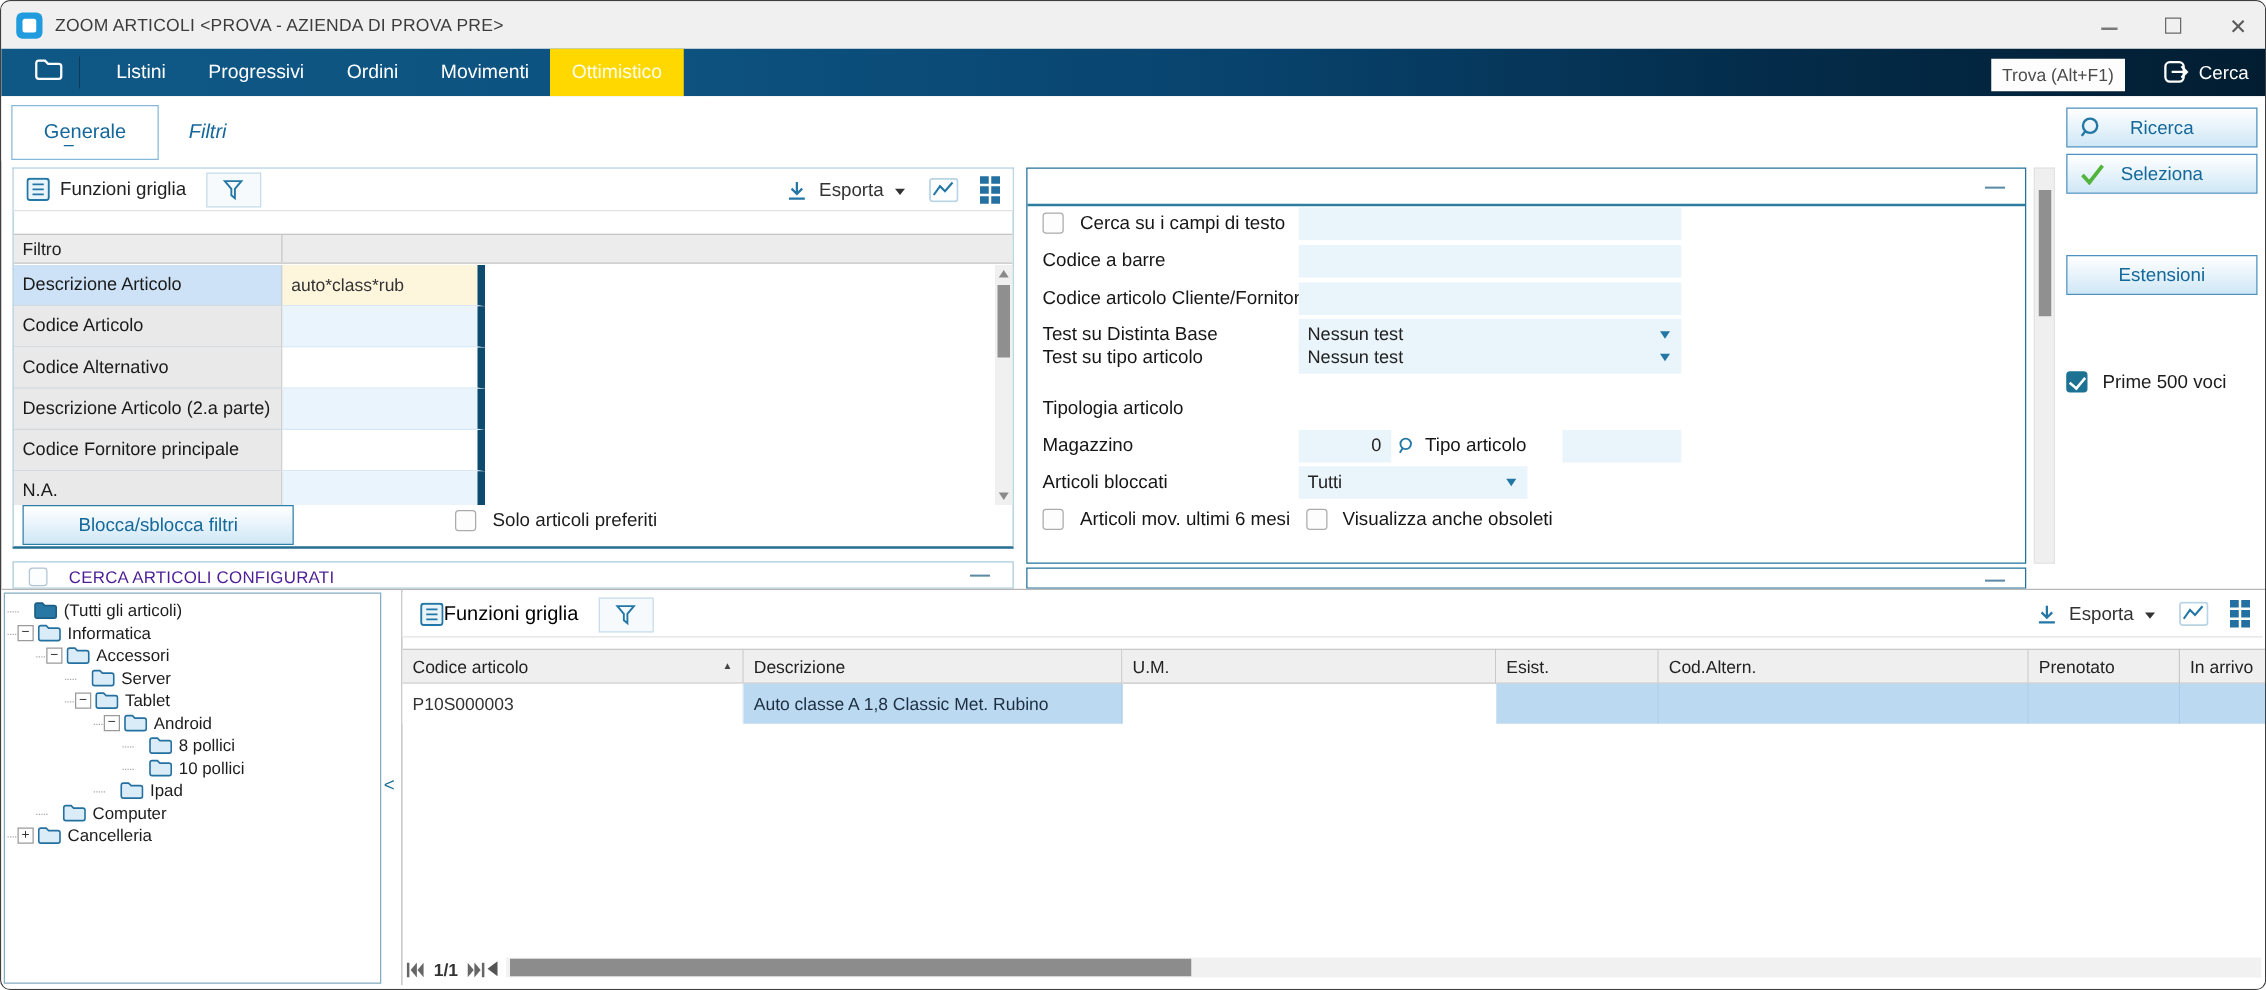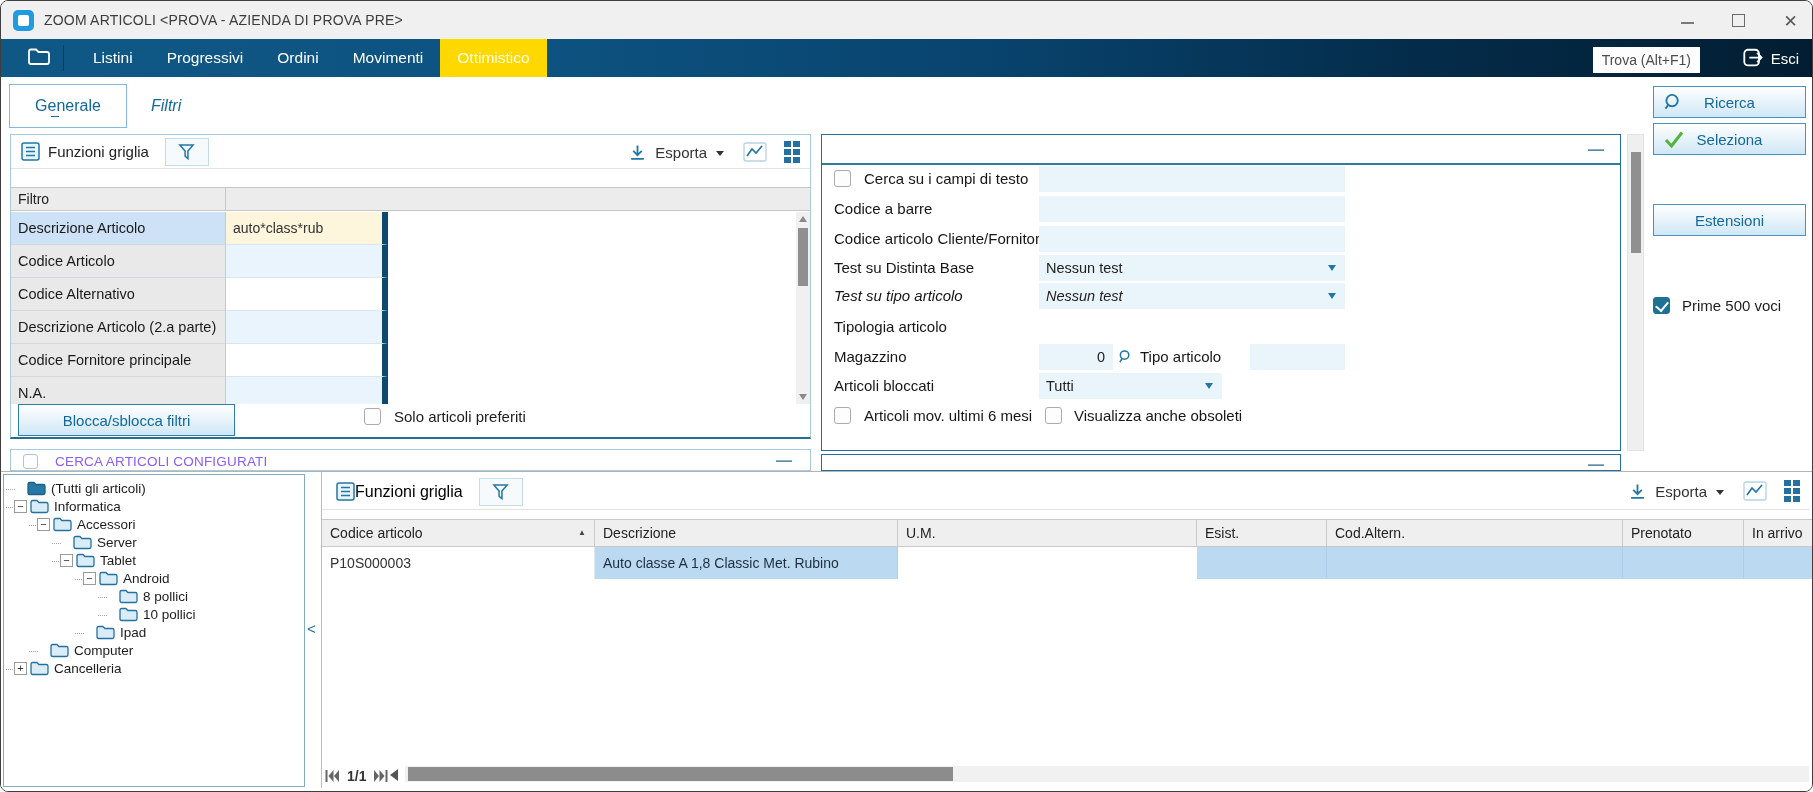--- a/index.html
+++ b/index.html
@@ -74,21 +74,21 @@
   .fscroll .up{top:4px;border-bottom:6px solid #8a8a8a;}
   .fscroll .dn{bottom:4px;border-top:6px solid #8a8a8a;}
   .fscroll .thumb{position:absolute;left:2px;top:16px;width:10px;height:58px;background:#8f8f8f;}
   .blocca{position:absolute;left:7px;top:269px;width:217px;height:32px;background:linear-gradient(#ffffff,#cfe7f6);
     border:1px solid #2e7fa8;color:#14689a;font-size:15px;display:grid;place-items:center;}
   .solopref{position:absolute;left:353px;top:273px;display:flex;align-items:center;gap:13px;font-size:15px;color:#1d1d1d;}
 
   
   .cerca-strip{position:absolute;left:9px;top:448px;width:801px;height:22px;border:1px solid #a9cadd;background:#fff;overflow:hidden;}
   .cerca-strip .chk2{position:absolute;left:12px;top:4px;width:15px;height:15px;border:1px solid #b0c4d4;border-radius:3px;background:#fbfdfe;}
-  .cerca-strip .lbl{position:absolute;left:44px;top:4px;font-size:13.5px;color:#8b5cf6;letter-spacing:.2px;}
+  .cerca-strip .lbl{position:absolute;left:44px;top:4px;font-size:13.5px;color:#4c1d95;letter-spacing:.2px;}
   .cerca-strip .dash{position:absolute;right:18px;top:3px;}
 
   
   .panel-right{position:absolute;left:820px;top:133px;width:800px;height:317px;border:1px solid #24709a;background:#fff;}
   .rhead{position:absolute;left:0;top:0;right:0;height:30px;border-bottom:2px solid #2e7d9e;}
   .rhead .dash{position:absolute;right:16px;top:7px;}
   .frow{position:absolute;left:0;height:27px;display:flex;align-items:center;font-size:15px;color:#161616;width:100%;}
   .frow .lab{position:absolute;left:12px;white-space:nowrap;}
   .frow .lab.cb{left:42px;}
   .field{position:absolute;left:217px;width:306px;height:26px;background:#eaf4fb;font-size:14.5px;color:#222;line-height:26px;padding-left:7px;}
@@ -152,21 +152,21 @@
           <div class="menu-item">Ordini</div>
           <div class="menu-item">Movimenti</div>
           <div class="menu-item active">Ottimistico</div>
         </div>
     <div class="trova">Trova (Alt+F1)</div>
     <div class="esci">
       <svg width="22" height="22" viewBox="0 0 24 24">
             <rect x="2.5" y="3" width="16" height="17" rx="4" fill="none" stroke="#fff" stroke-width="2"></rect>
             <path d="M8 11.5 h13 M16.5 6.5 l4.8 5 -4.8 5" fill="none" stroke="#fff" stroke-width="2"></path>
           </svg>
-      <span>Esci</span>
+      <span>Cerca</span>
     </div>
   </div>
 
   <div class="tabbar">
     <div class="tab active">
       <span>Generale</span>
       <span class="mn"></span>
     </div>
     <div class="tab plain">Filtri</div>
   </div>
@@ -288,21 +288,21 @@
       <span class="field"></span>
     </div>
     <div class="frow" style="top:90px;">
       <span class="lab">Codice articolo Cliente/Fornitore</span>
       <span class="field"></span>
     </div>
     <div class="frow" style="top:119px;">
       <span class="lab">Test su Distinta Base</span>
       <span class="field"><span>Nessun test</span><span class="sel-caret"></span></span>
     </div>
-    <div class="frow" style="top:147px;font-style:italic;">
+    <div class="frow" style="top:137px;">
       <span class="lab">Test su tipo articolo</span>
       <span class="field"><span>Nessun test</span><span class="sel-caret"></span></span>
     </div>
     <div class="frow" style="top:178px;">
       <span class="lab">Tipologia articolo</span>
     </div>
     <div class="frow" style="top:208px;">
       <span class="lab">Magazzino</span>
       <span class="field" style="width:74px;text-align:right;padding-right:8px;padding-left:0;">0</span>
       <svg width="15" height="15" viewBox="0 0 16 16" style="position:absolute;left:296px;top:6px;">

